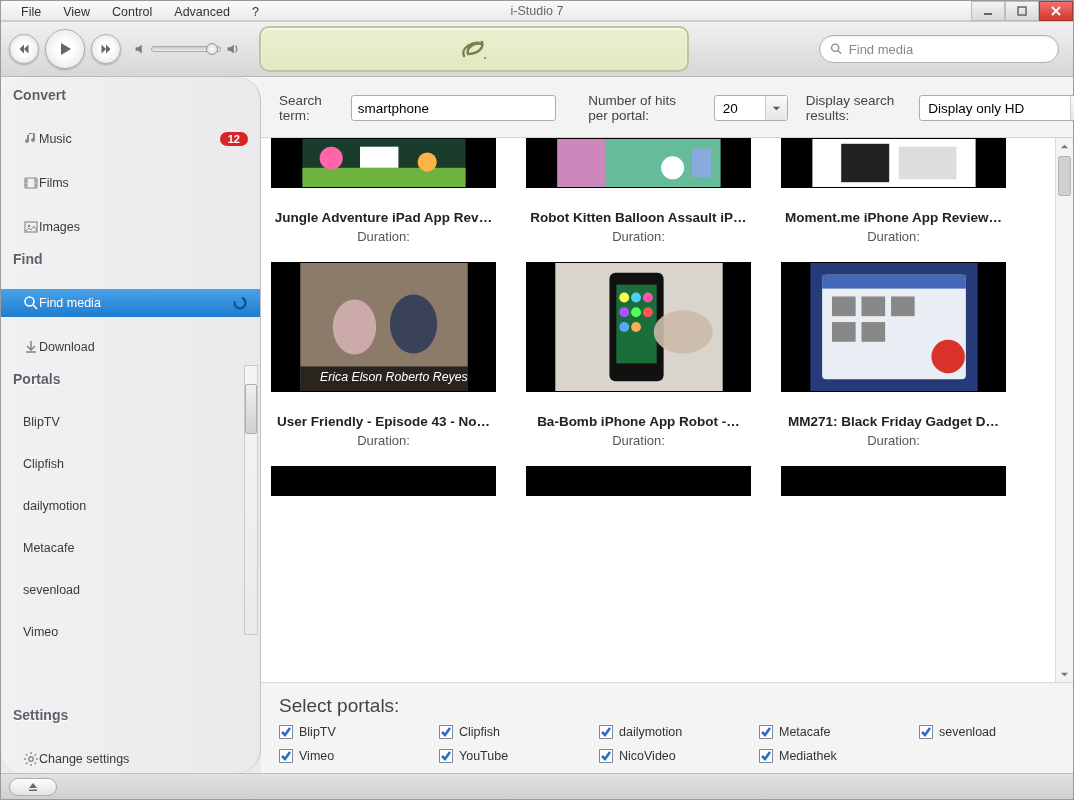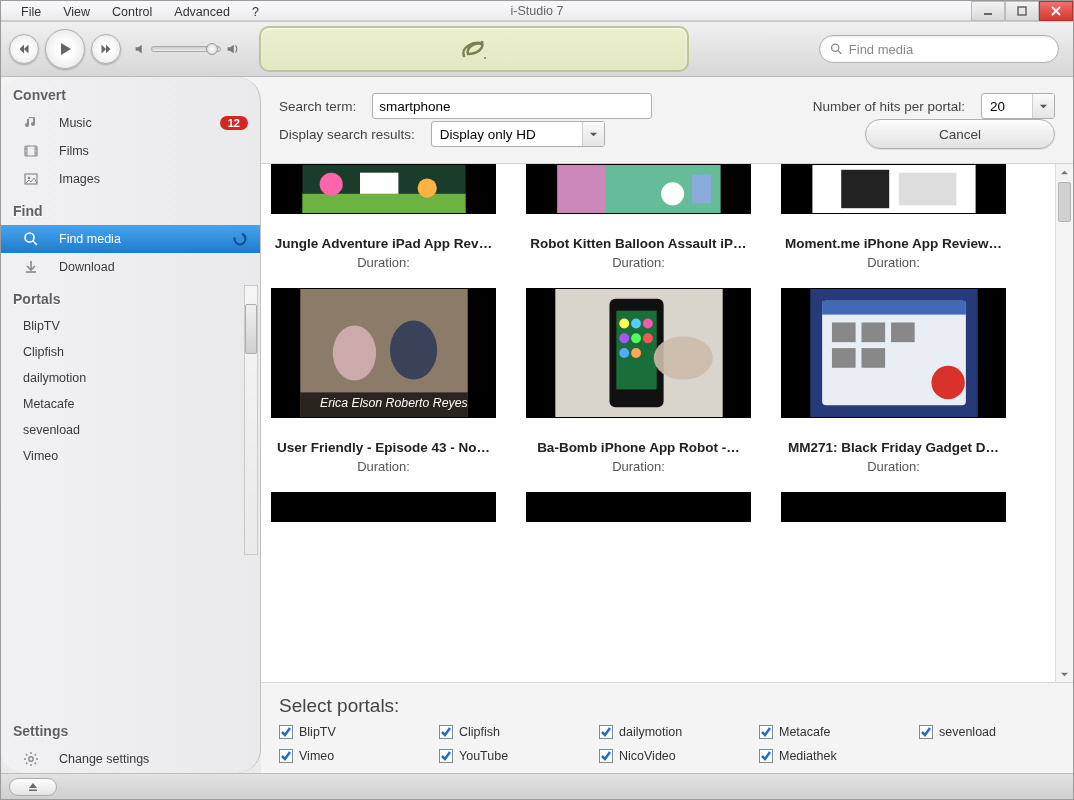--- a/index.html
+++ b/index.html
@@ -35,37 +35,37 @@
 .searchbox svg { width:14px;height:14px; fill:#888;}
 .searchbox input { border:none; outline:none; font-size:13px; width:100%; color:#555;}
 .searchbox input::placeholder{color:#888;}
 
 
 .main { flex:1; display:flex; min-height:0; }
 
 
 .sidebar { width: 260px; background: linear-gradient(to right,#f1f1f3,#eaeaed); border-right: 1px solid #c2c2c2; display:flex; flex-direction:column;border-radius:24px; }
 .side-section-title { padding: 10px 12px 6px 12px; color: #5f5f66; font-weight: 600; font-size: 14px; text-shadow: 0 1px 0 #fff;}
-.side-item { display:flex; align-items:center; gap:20px; padding: 6px 12px 6px 22px; color:#3a3a3a; cursor:default; position:relative;}
+.side-item { display:flex; align-items:center; gap:0; padding: 6px 12px 6px 22px; color:#3a3a3a; cursor:default; position:relative;margin-top:16px;}
 .side-item .icon { width:16px; height:16px; display:flex;align-items:center;justify-content:center; }
 .side-item .icon svg { width:16px;height:16px; fill:#8a8a8a; }
 .side-item.selected { background: linear-gradient(#4aa3e8,#1e7ccf); color:#fff; border-radius: 0;}
 .side-item.selected .icon svg { fill:#fff;}
 .badge { margin-left:auto; background:#d82424; color:#fff; border-radius: 10px; padding: 1px 8px; font-size:11px; font-weight:600;}
 .spinner { margin-left:auto; width:16px;height:16px; }
 .spinner svg { width:16px;height:16px; }
 .side-scroll { flex:1; position:relative;}
 .side-scrollbar { position:absolute; right:2px; top:0; width:14px; height:270px; background: linear-gradient(#f5f5f5,#eaeaea); border: 1px solid #cacaca; border-radius: 0;}
 .side-scrollbar .sthumb { position:absolute; left:0; right:0; top:0; height:50px; background: linear-gradient(#f0f0f0,#d0d0d0); border:1px solid #aeaeae; border-radius:2px;}
 
 
 .content { flex:1; display:flex; flex-direction:column; background:#fff; min-width:0;}
 
 
-.searchpanel { background: #f3f3f3; border-bottom: 1px solid #d3d3d3; padding: 16px 18px 14px 18px; display:flex; flex-direction:column; }
+.searchpanel { background: #f3f3f3; border-bottom: 1px solid #d3d3d3; padding: 16px 18px 14px 18px; display:flex; flex-direction:row; gap: 18px;}
 .sp-row { display:flex; align-items:center; gap: 16px;}
 .sp-label { color:#444; font-size:13.5px;}
 .sp-input { height: 26px; border:1px solid #abadb3; border-radius: 3px; padding: 2px 6px; font-size: 13.5px; outline:none; background:#fff;}
 .sp-term { width: 280px; }
 .spacer { flex:1; }
 .sp-select { position:relative; display:flex; align-items:center; height:26px; border:1px solid #abadb3; border-radius:3px; background:#fff; }
 .sp-select input { border:none; outline:none; height:100%; padding: 0 4px 0 8px; font-size:13.5px; background:transparent;}
 .sp-select .arrow { width:22px; height:100%; border-left:1px solid #cfcfcf; display:flex;align-items:center;justify-content:center; background:linear-gradient(#fafafa,#e5e5e5);}
 .sp-select .arrow svg{width:9px;height:9px;fill:#555;}
 .hits { width: 50px; }

